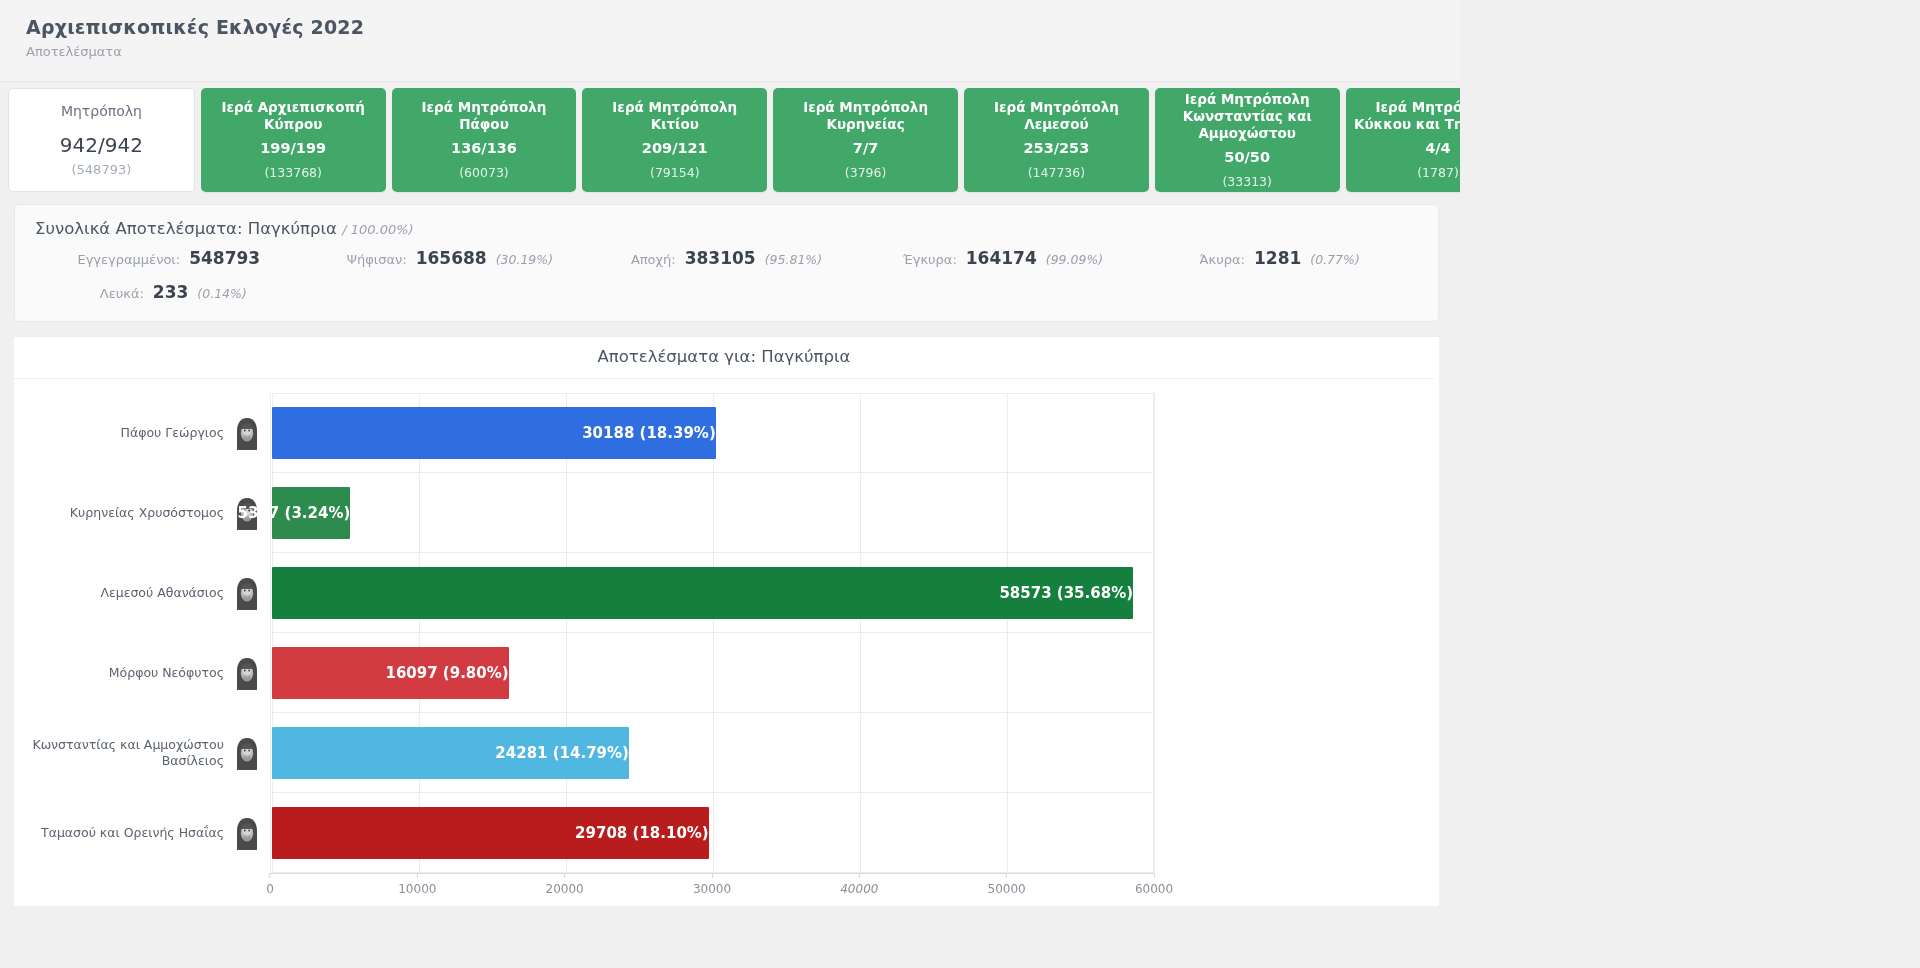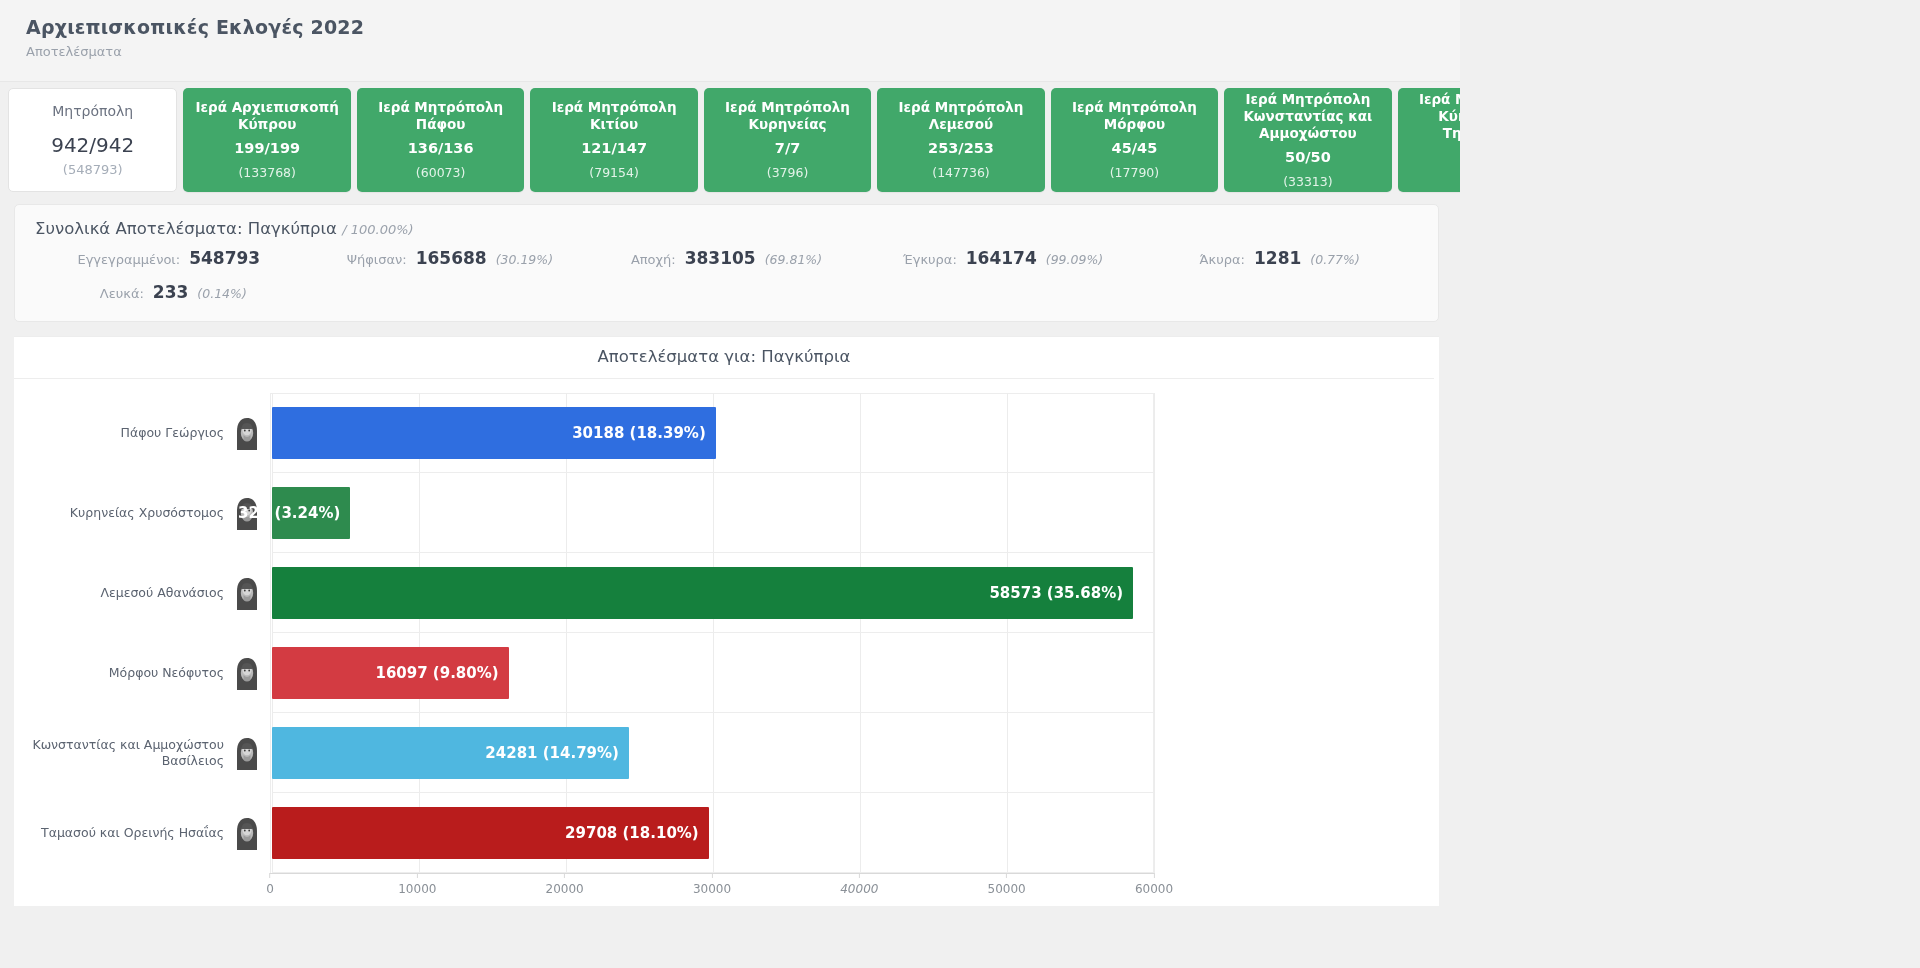--- a/index.html
+++ b/index.html
@@ -193,21 +193,21 @@
     background: #ededed;
   }
   .bar {
     position: absolute;
     top: 14px;
     left: 0;
     height: 52px;
     display: flex;
     align-items: center;
     justify-content: flex-end;
-    padding-right: 10px;
+    padding-right: 0;
     color: #ffffff;
     font-size: 15px;
     font-weight: bold;
     white-space: nowrap;
     border-radius: 1px;
   }
 
   
   .axis {
     position: relative;
@@ -272,37 +272,32 @@
       <div class="t-count">199/199</div>
       <div class="t-reg">(133768)</div>
     </div>
     <div class="tab">
       <div class="t-name">Ιερά Μητρόπολη Πάφου</div>
       <div class="t-count">136/136</div>
       <div class="t-reg">(60073)</div>
     </div>
     <div class="tab">
       <div class="t-name">Ιερά Μητρόπολη Κιτίου</div>
-      <div class="t-count">121/147</div>
+      <div class="t-count">209/121</div>
       <div class="t-reg">(79154)</div>
     </div>
     <div class="tab">
       <div class="t-name">Ιερά Μητρόπολη Κυρηνείας</div>
       <div class="t-count">7/7</div>
       <div class="t-reg">(3796)</div>
     </div>
     <div class="tab">
       <div class="t-name">Ιερά Μητρόπολη Λεμεσού</div>
       <div class="t-count">253/253</div>
       <div class="t-reg">(147736)</div>
-    </div>
-    <div class="tab">
-      <div class="t-name">Ιερά Μητρόπολη Μόρφου</div>
-      <div class="t-count">45/45</div>
-      <div class="t-reg">(17790)</div>
     </div>
     <div class="tab">
       <div class="t-name">Ιερά Μητρόπολη Κωνσταντίας και Αμμοχώστου</div>
       <div class="t-count">50/50</div>
       <div class="t-reg">(33313)</div>
     </div>
     <div class="tab">
       <div class="t-name">Ιερά Μητρόπολη Κύκκου και Τηλλυρίας</div>
       <div class="t-count">4/4</div>
       <div class="t-reg">(1787)</div>
@@ -331,21 +326,21 @@
         <span class="sum-pct"></span>
       </div>
       <div class="sum-cell">
         <span class="sum-label">Ψήφισαν:</span>
         <span class="sum-value">165688</span>
         <span class="sum-pct">(30.19%)</span>
       </div>
       <div class="sum-cell">
         <span class="sum-label">Αποχή:</span>
         <span class="sum-value">383105</span>
-        <span class="sum-pct">(69.81%)</span>
+        <span class="sum-pct">(95.81%)</span>
       </div>
       <div class="sum-cell">
         <span class="sum-label">Έγκυρα:</span>
         <span class="sum-value">164174</span>
         <span class="sum-pct">(99.09%)</span>
       </div>
       <div class="sum-cell">
         <span class="sum-label">Άκυρα:</span>
         <span class="sum-value">1281</span>
         <span class="sum-pct">(0.77%)</span>

